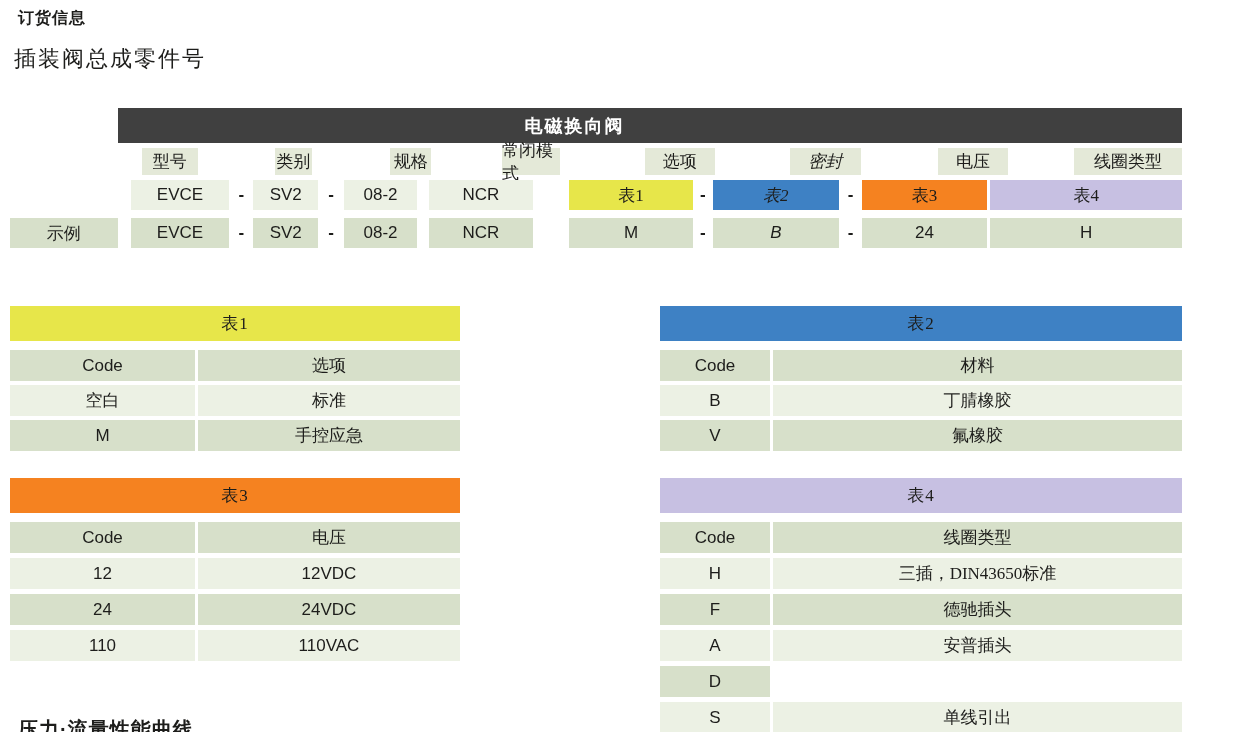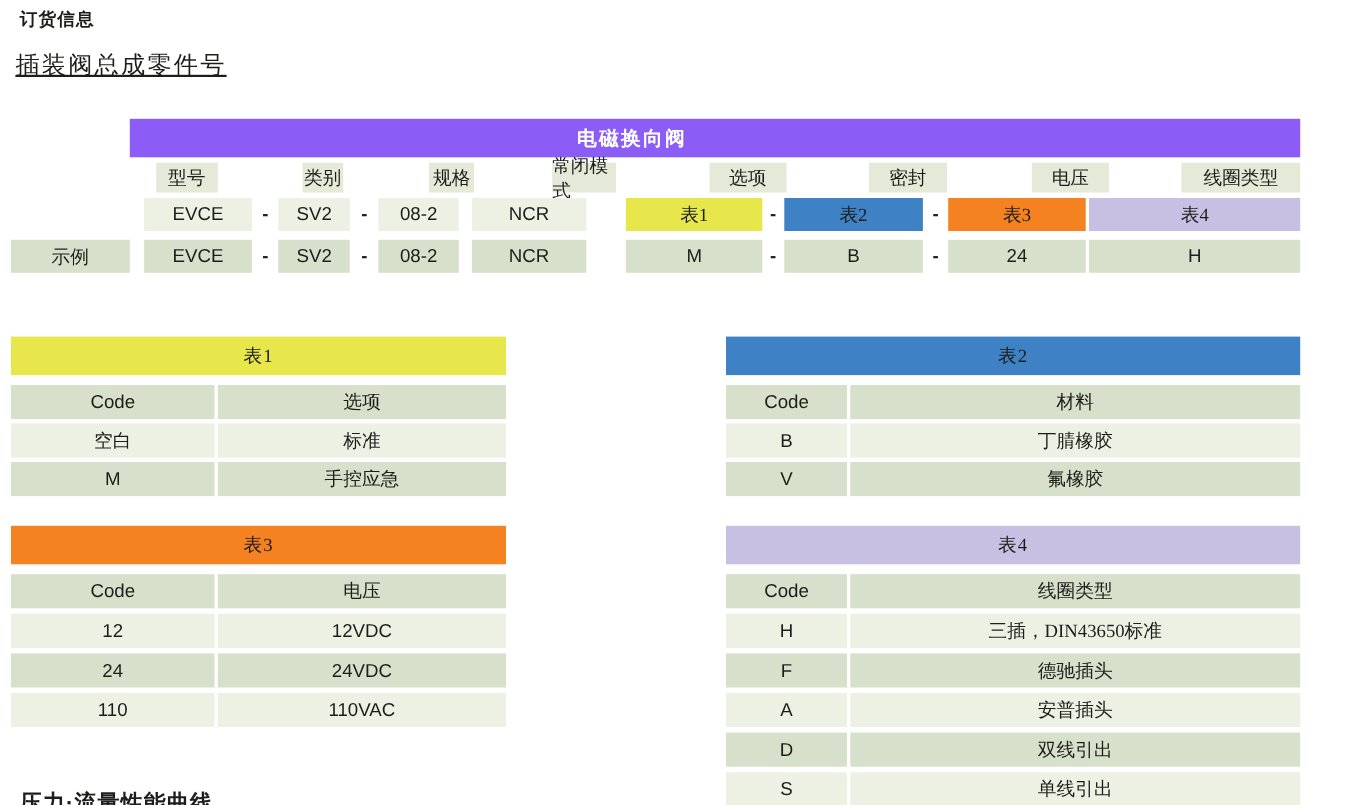--- a/index.html
+++ b/index.html
@@ -10,40 +10,39 @@
   }
   .page-title{
     position:absolute;left:18px;top:8px;
     font-size:16px;font-weight:bold;letter-spacing:1px;
     font-family:"Liberation Sans", sans-serif;
   }
   .page-subtitle{
     position:absolute;left:14px;top:44px;
     font-size:22px;letter-spacing:2px;
     font-family:"Liberation Serif", serif;
-    text-decoration:underline;
   }
   
   .ordering{position:absolute;left:10px;top:108px;width:1172px;}
   .banner{
     margin-left:108px;width:1064px;height:35px;box-sizing:border-box;
     color:#ffffff;font-weight:bold;font-size:18px;letter-spacing:2px;
     display:flex;align-items:center;justify-content:center;
     padding-right:188px;
   }
   .mrow{display:flex;}
   .mrow.hdr{margin-top:5px;height:27px;gap:32px;}
   .mrow.r1{margin-top:5px;height:30px;}
   .mrow.r2{margin-top:8px;height:30px;}
   .mc{display:flex;align-items:center;justify-content:center;box-sizing:border-box;font-size:17px;}
   .w-label{width:109px;}
   .ga{width:13px;}  .w1{width:100px;} .sp1{width:24px;}
   .w2{width:66px;}  .sp2{width:26px;} .w3{width:74px;}
   .gb{width:12px;}  .w4{width:105px;} .gc{width:37px;}
-  .w5{width:125px;} .sp3{width:20px;} .w6{width:128px;}
+  .w5{width:125px;} .sp3{width:20px;} .w6{width:128px;font-style:italic;}
   .sp4{width:23px;} .w7{width:127px;} .gd{width:3px;}
   .w8{width:194px;}
   .bg-hd{background:#e4e9d8;}
   .bg-lt{background:#ecf1e4;}
   .bg-dk{background:#d7e0ca;}
   .cn{font-family:"Liberation Serif", serif;}
   .dash{font-weight:bold;font-size:17px;}
   
   .ltable{position:absolute;}
   .t1{left:10px;top:306px;width:450px;}
@@ -69,21 +68,21 @@
   }
 </style>
 </head>
 <body>
 
 <div class="page-title cn" style="font-family:'Liberation Sans',sans-serif;">订货信息</div>
 <div class="page-subtitle">插装阀总成零件号</div>
 
 <div class="ordering">
 
-  <div class="banner" style="background: #8b5cf6; padding-left: 37px;">电磁换向阀</div>
+  <div class="banner" style="background: #404040; padding-left: 37px;">电磁换向阀</div>
 
   <div class="mrow hdr">
     <div class="mc w-label"></div>
       <div class="ga"></div>
     <div class="mc w1 bg-hd cn">型号</div>
     <div class="mc sp1"></div>
     <div class="mc w2 bg-hd cn">类别</div>
     <div class="mc sp2"></div>
     <div class="mc w3 bg-hd cn">规格</div>
     <div class="gb"></div>
@@ -204,21 +203,20 @@
   <div class="trow">
     <div class="tc tc-l bg-dk">F</div>
     <div class="tc tc-r bg-dk cn">德驰插头</div>
   </div>
   <div class="trow">
     <div class="tc tc-l bg-lt">A</div>
     <div class="tc tc-r bg-lt cn">安普插头</div>
   </div>
   <div class="trow">
     <div class="tc tc-l bg-dk">D</div>
-    <div class="tc tc-r bg-dk cn">双线引出</div>
   </div>
   <div class="trow">
     <div class="tc tc-l bg-lt">S</div>
     <div class="tc tc-r bg-lt cn">单线引出</div>
   </div>
 </div>
 
 <div class="cut-heading">压力·流量性能曲线</div>
 
 </body></html>

